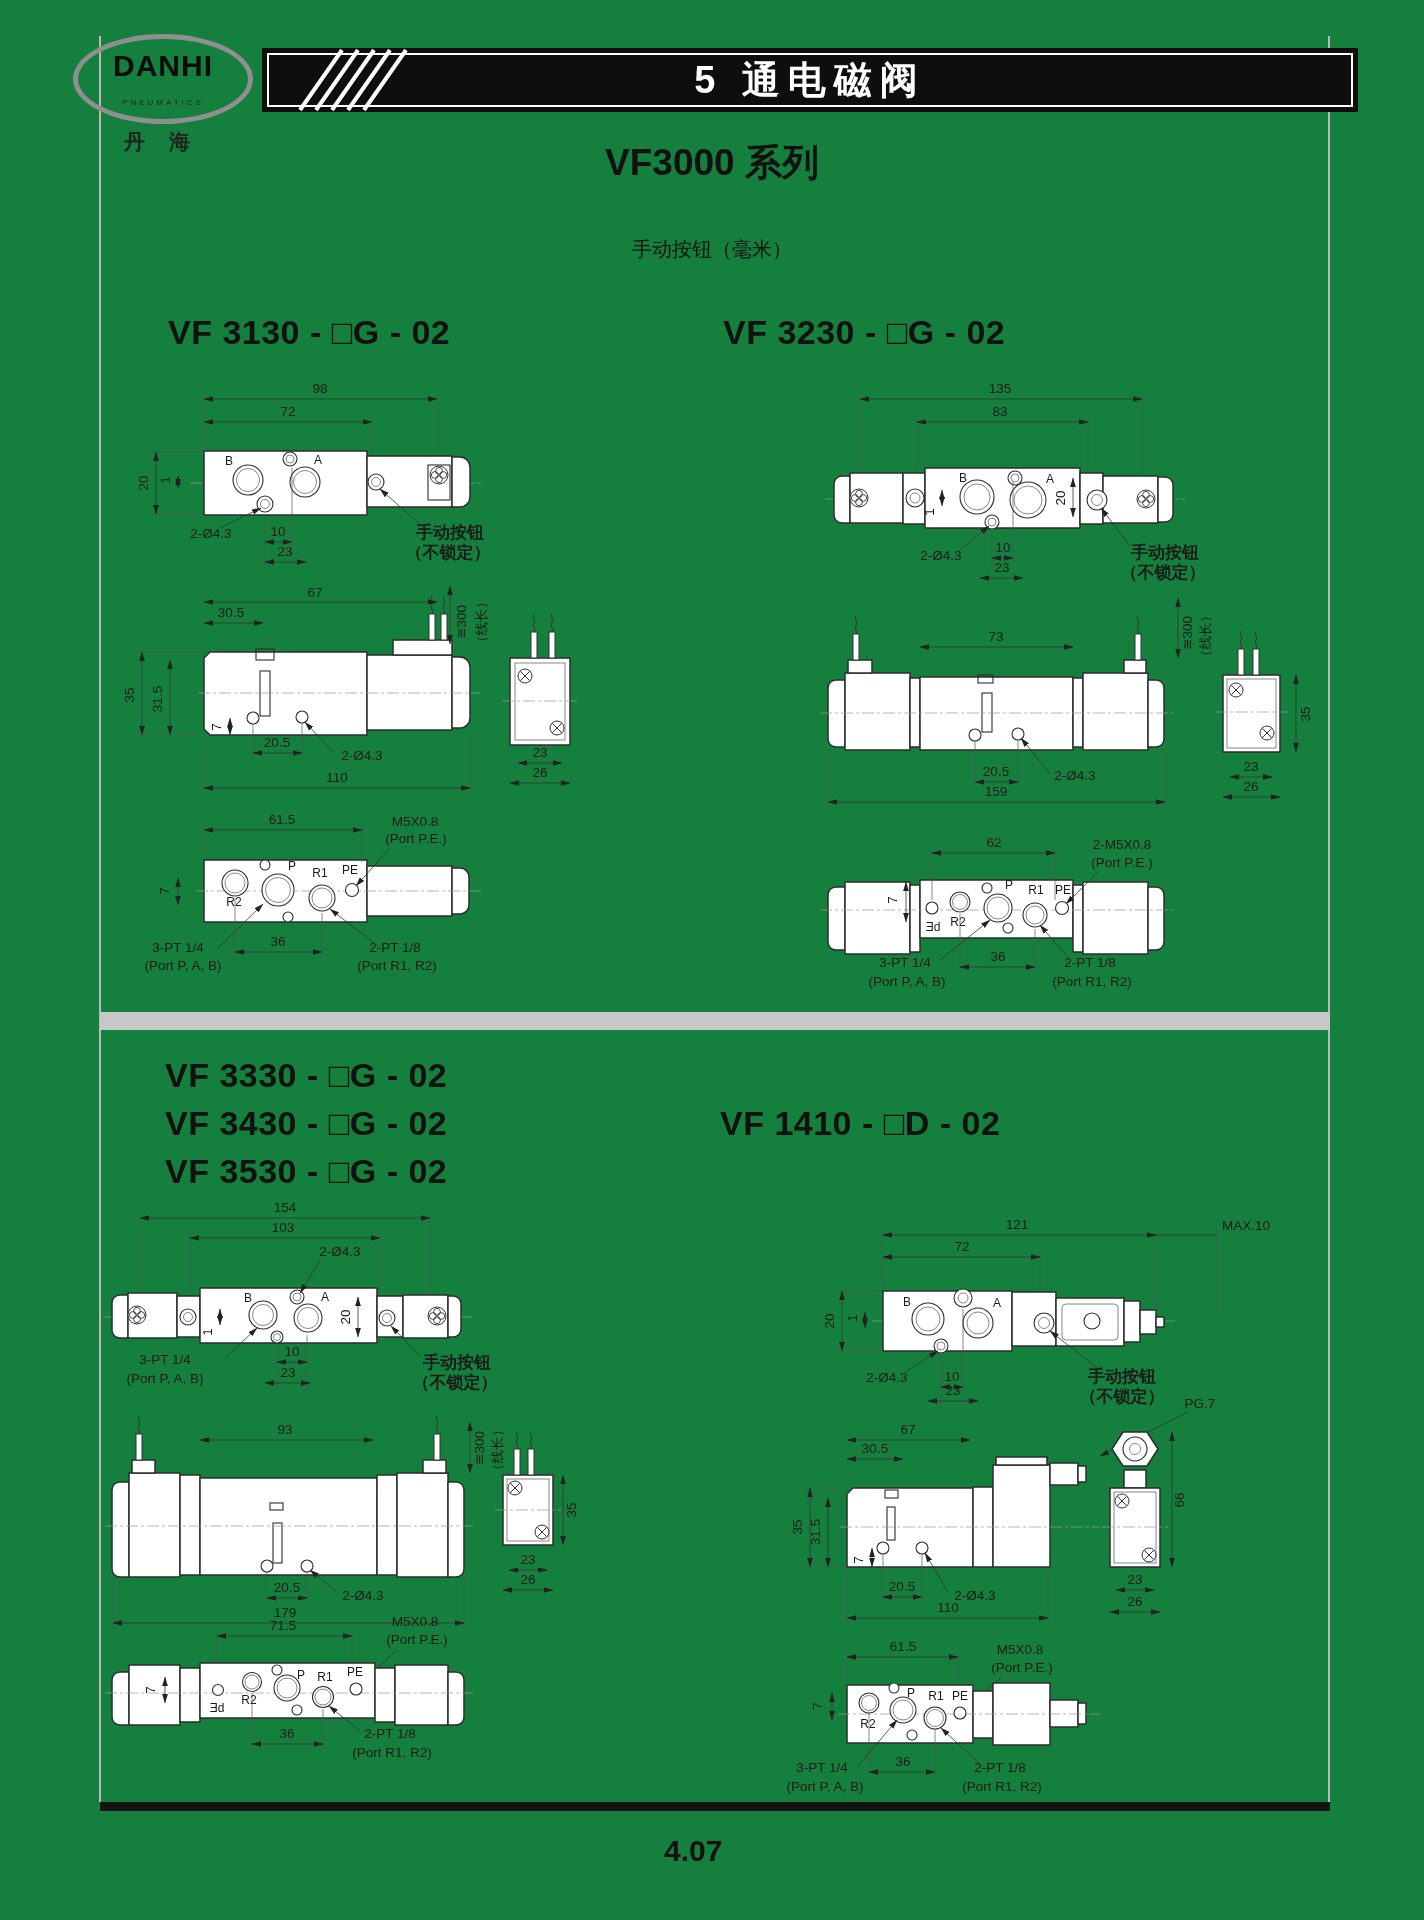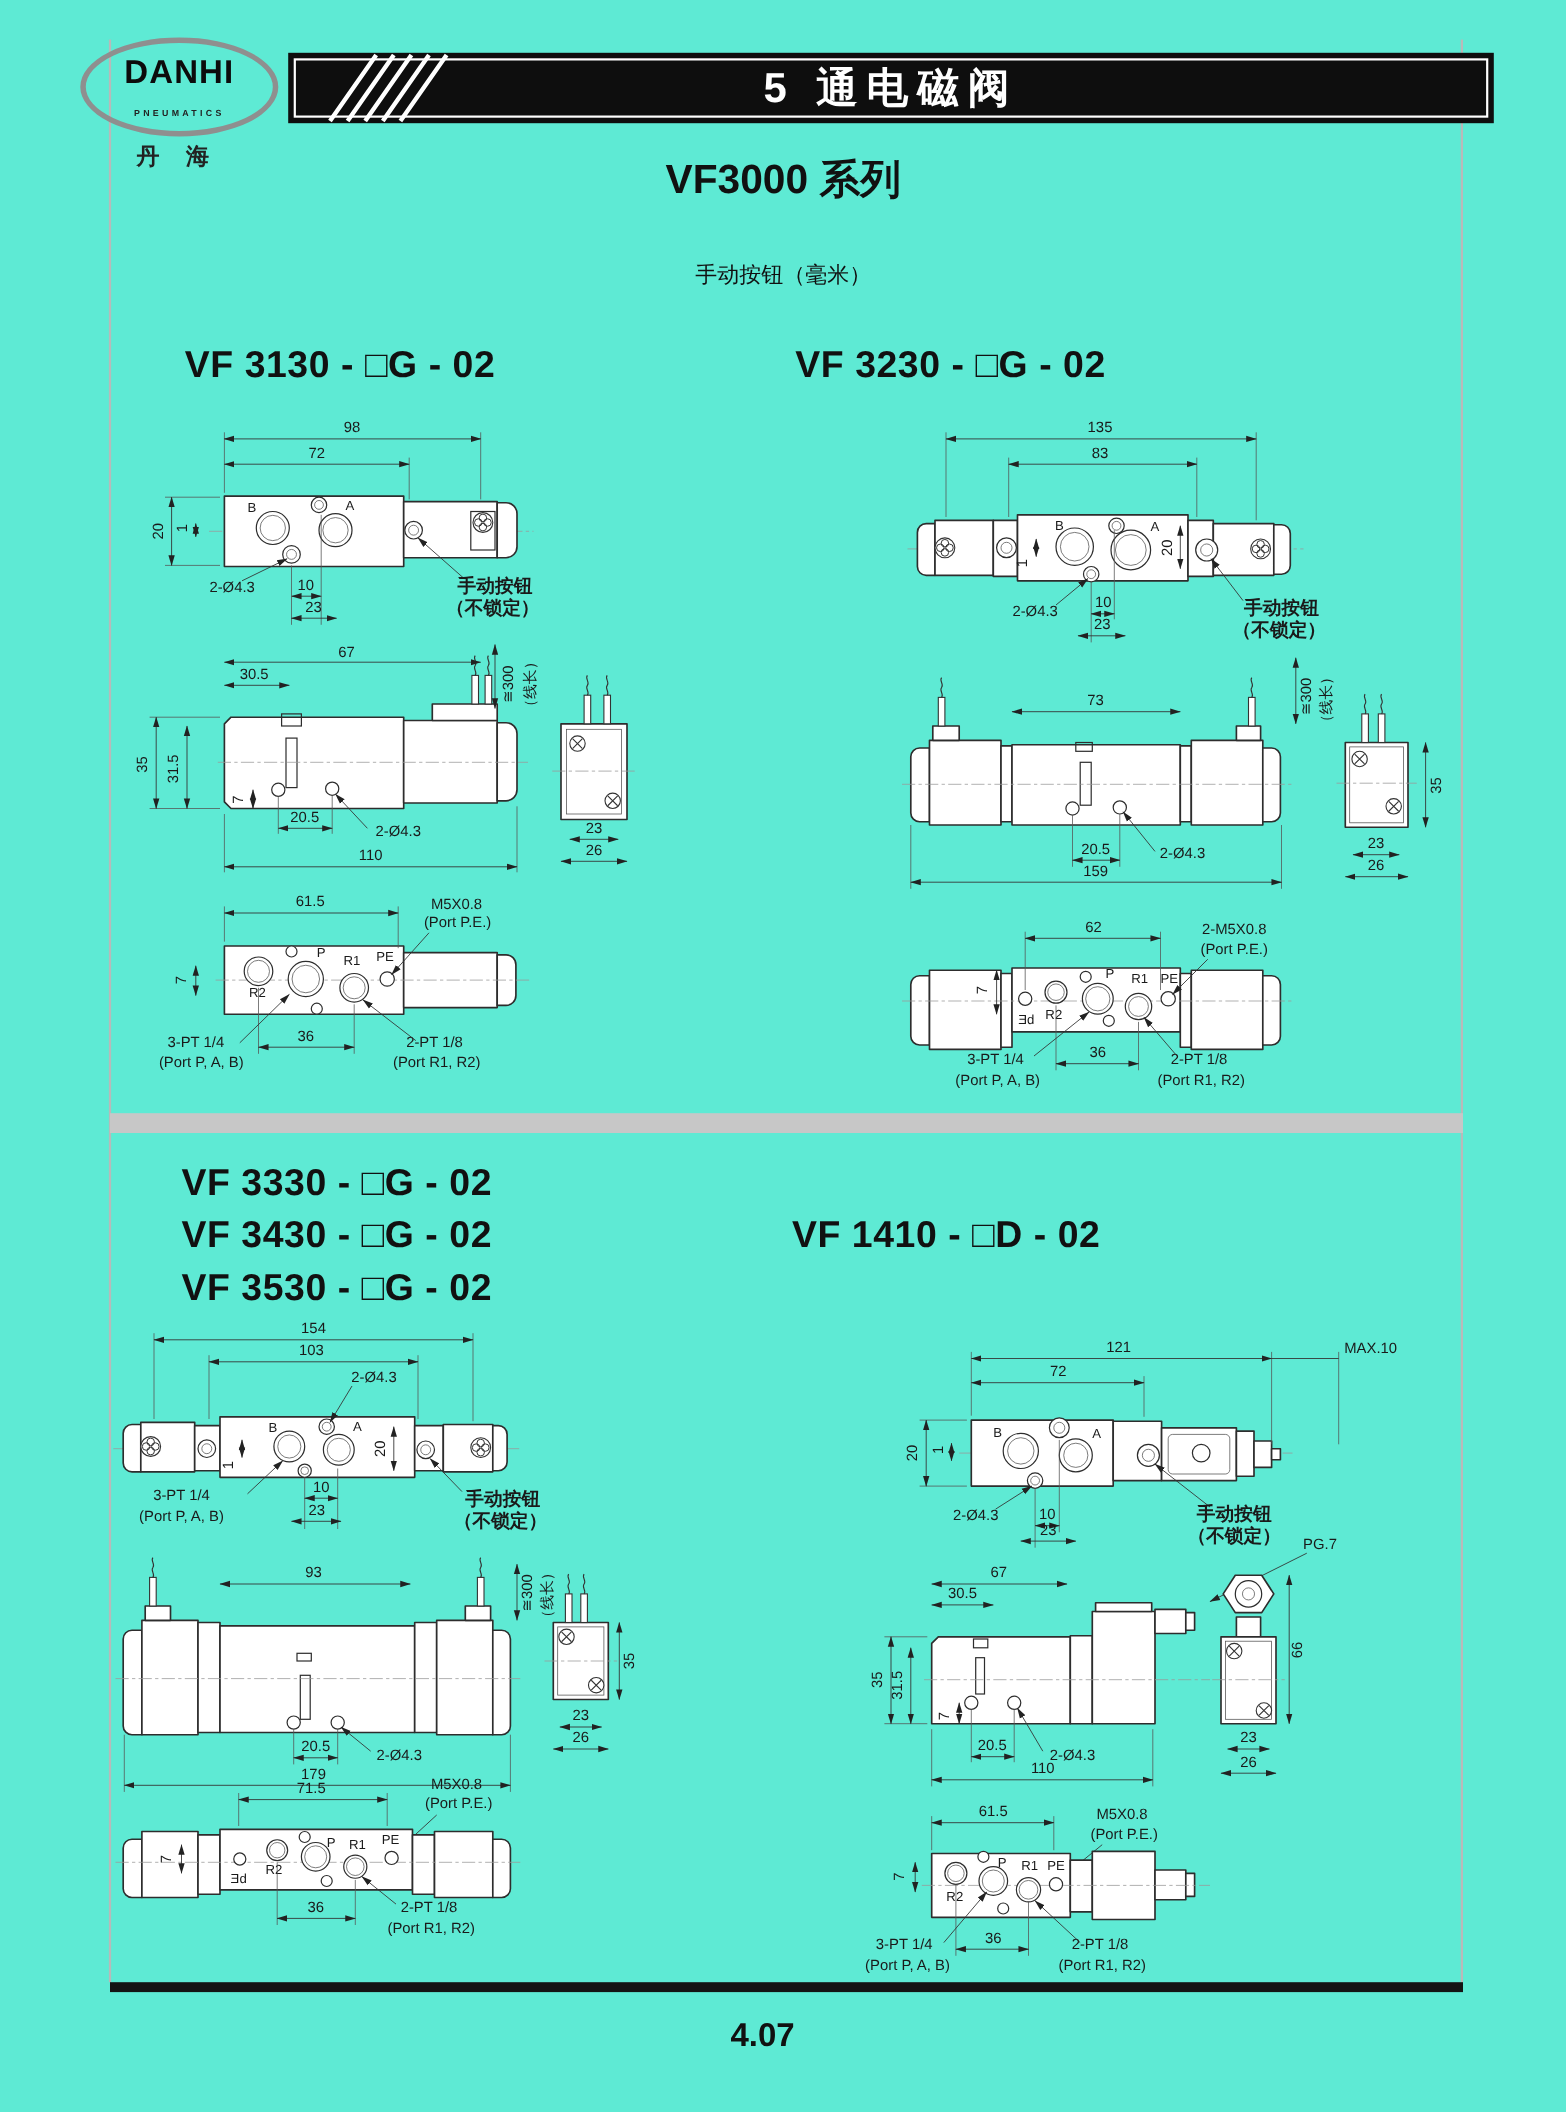--- a/index.html
+++ b/index.html
@@ -1,24 +1,24 @@
 <!DOCTYPE html>
 <html><head>
 <meta charset="utf-8">
 <style>
   html,body{margin:0;padding:0;background:#fff;}
-  #page{position:relative;width:1424px;height:1920px;background:#5eead4;overflow:hidden;
+  #page{position:relative;width:1424px;height:1920px;background:#15803d;overflow:hidden;
         font-family:"Liberation Sans","DejaVu Sans",sans-serif;color:#111;}
   .abs{position:absolute;}
   
   #logo{left:73px;top:34px;width:180px;text-align:center;}
   #logo .ell{width:170px;height:80px;border:5px solid #8f8f8f;border-radius:50%;
              display:flex;flex-direction:column;justify-content:center;align-items:center;}
   #logo .brand{font-weight:800;font-size:30px;letter-spacing:1px;line-height:28px;color:#0c0c0c;}
-  #logo .sub{font-size:8px;letter-spacing:3px;font-weight:bold;color:#222;margin-top:18px;}
+  #logo .sub{font-size:8px;letter-spacing:3px;font-weight:normal;color:#222;margin-top:18px;}
   #logo .cn{font-size:21px;font-weight:700;letter-spacing:24px;margin-top:4px;margin-left:12px;color:#222;}
   #banner{left:262px;top:48px;width:1096px;height:64px;background:#0e0e0e;}
   #banner .inner{position:absolute;left:5px;top:5px;right:5px;bottom:5px;border:2px solid #fff;}
   #banner .ttl{position:absolute;left:0;right:0;top:7px;text-align:center;color:#fff;
                font-size:38px;font-weight:bold;letter-spacing:8px;}
   #pgtitle{left:0;top:138px;width:1424px;text-align:center;font-size:37px;font-weight:800;}
   #pgsub{left:0;top:236px;width:1424px;text-align:center;font-size:20px;}
   .mh{font-size:34px;font-weight:bold;letter-spacing:.5px;white-space:nowrap;}
   #divider{left:100px;top:1012px;width:1230px;height:18px;background:#c7c7c7;}
   #footbar{left:100px;top:1802px;width:1230px;height:9px;background:#141414;}

